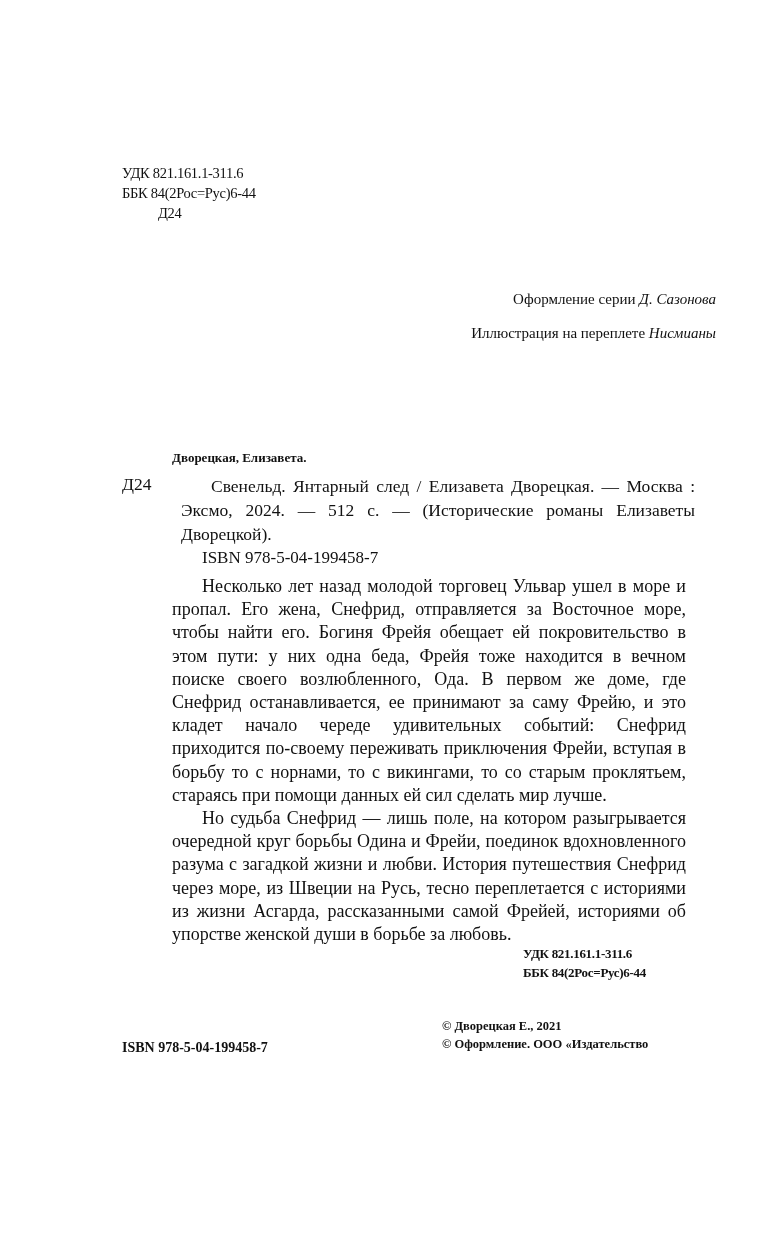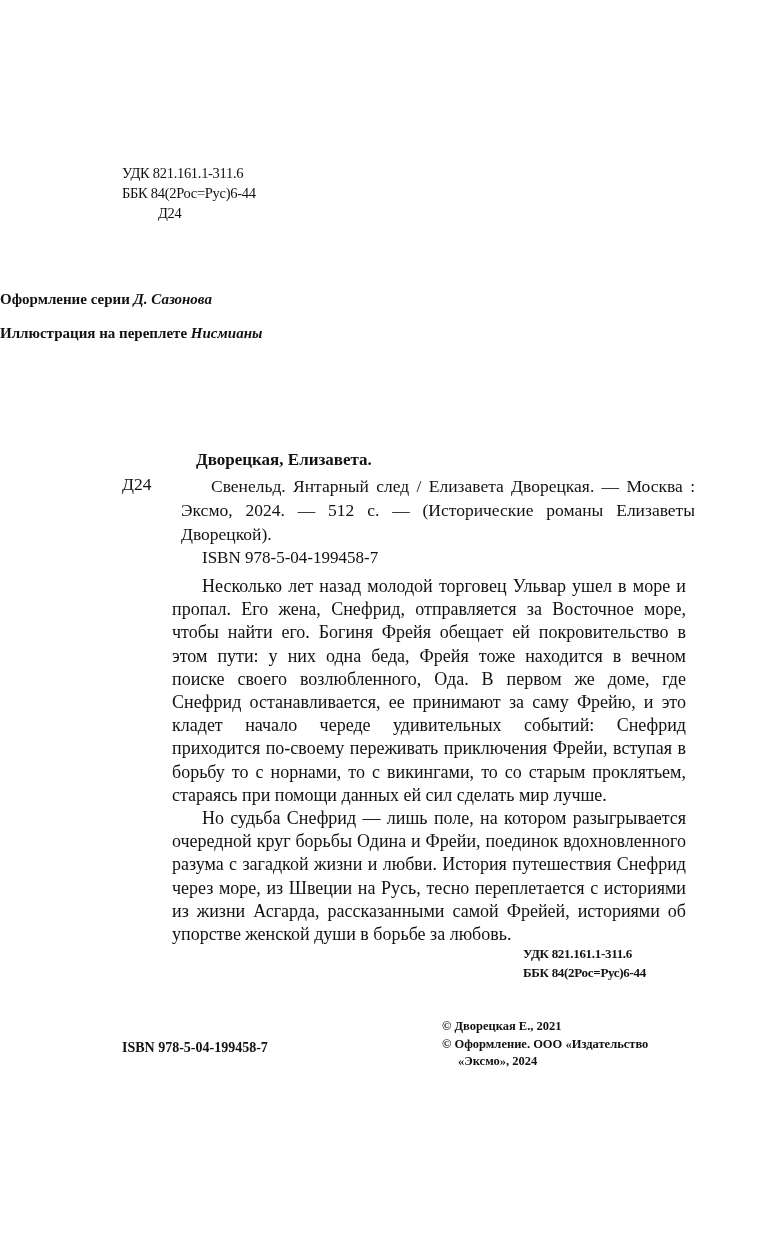--- a/index.html
+++ b/index.html
@@ -4,25 +4,25 @@
 <style>
   html, body { margin: 0; padding: 0; }
   body {
     width: 768px; height: 1240px; background: #ffffff; color: #111111;
     position: relative; overflow: hidden;
     font-family: "Liberation Serif", "DejaVu Serif", serif;
   }
   .abs { position: absolute; }
   .udk-top { left: 122px; top: 163px; font-size: 14.5px; line-height: 20px; letter-spacing: -0.3px; }
   .udk-top .l3 { padding-left: 36px; }
-  .credits { left: 0; width: 716px; text-align: left; font-size: 15px; font-weight: bold; }
+  .credits { left: 0; width: 716px; text-align: right; font-size: 15px; }
   .credits .it { font-style: italic; }
   .credit1 { top: 291px; }
   .credit2 { top: 325px; }
-  .author { left: 172px; top: 450px; font-size: 17px; font-weight: bold; margin-left: 24px; }
+  .author { left: 172px; top: 450px; font-size: 13px; font-weight: bold; }
   .code { left: 122px; top: 474px; font-size: 17.5px; }
   .bib { left: 172px; top: 474px; width: 514px; font-size: 17.5px; line-height: 24px; text-align: justify; text-indent: 30px; margin-left: 9px; }
   .isbn1 { left: 202px; top: 548px; font-size: 17px; }
   .annot { left: 172px; top: 575px; width: 514px; font-size: 18px; line-height: 23.2px; }
   .annot p { margin: 0; text-indent: 30px; text-align: justify; }
   .udk-bottom { left: 523px; top: 944px; font-size: 13px; font-weight: bold; line-height: 19px; letter-spacing: -0.3px; }
   .copy { left: 442px; top: 1018px; font-size: 12.5px; font-weight: bold; line-height: 17.5px; width: 260px; }
   .copy .cont { padding-left: 16px; }
   .isbn2 { left: 122px; top: 1040px; font-size: 14px; font-weight: bold; }
 </style>
@@ -55,16 +55,15 @@
 </div>
 
 <div class="abs udk-bottom">
   <div>УДК 821.161.1-311.6</div>
   <div>ББК 84(2Рос=Рус)6-44</div>
 </div>
 
 <div class="abs copy">
   <div>© Дворецкая Е., 2021</div>
   <div>© Оформление. ООО «Издательство</div>
-  <div class="cont">«Эксмо», 2024</div>
 </div>
 
 <div class="abs isbn2">ISBN 978-5-04-199458-7</div>
 
 </body></html>

